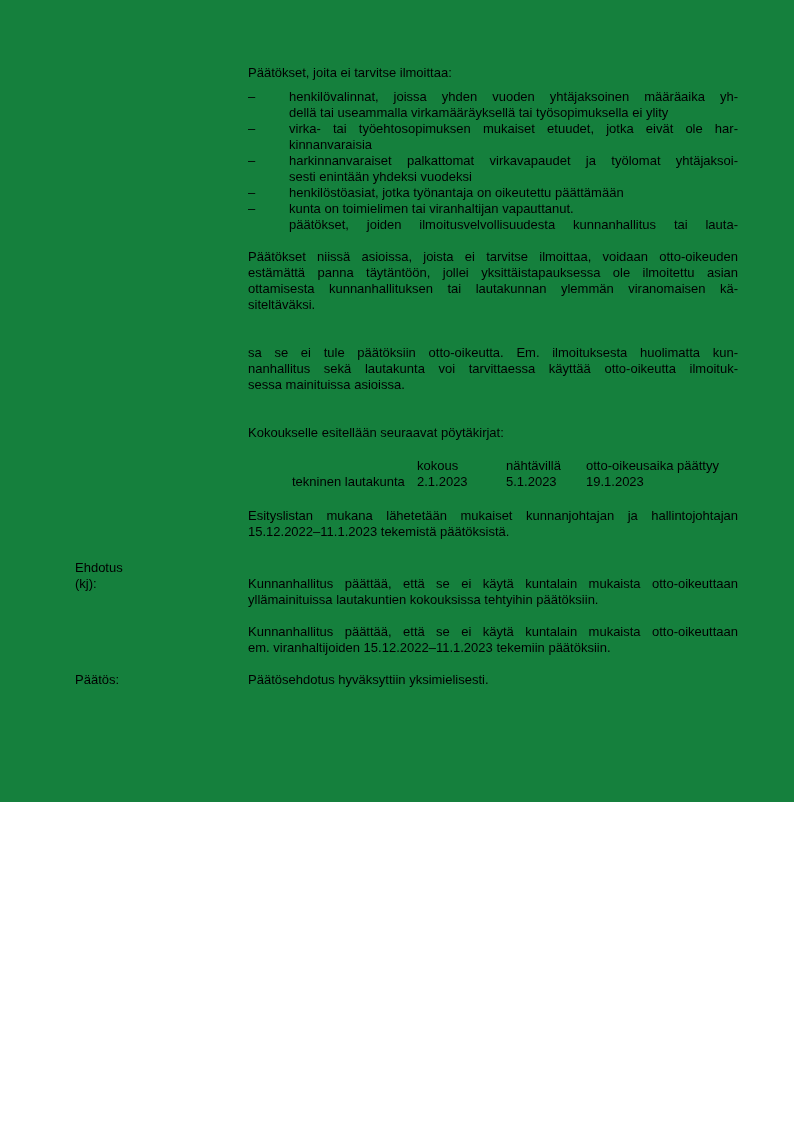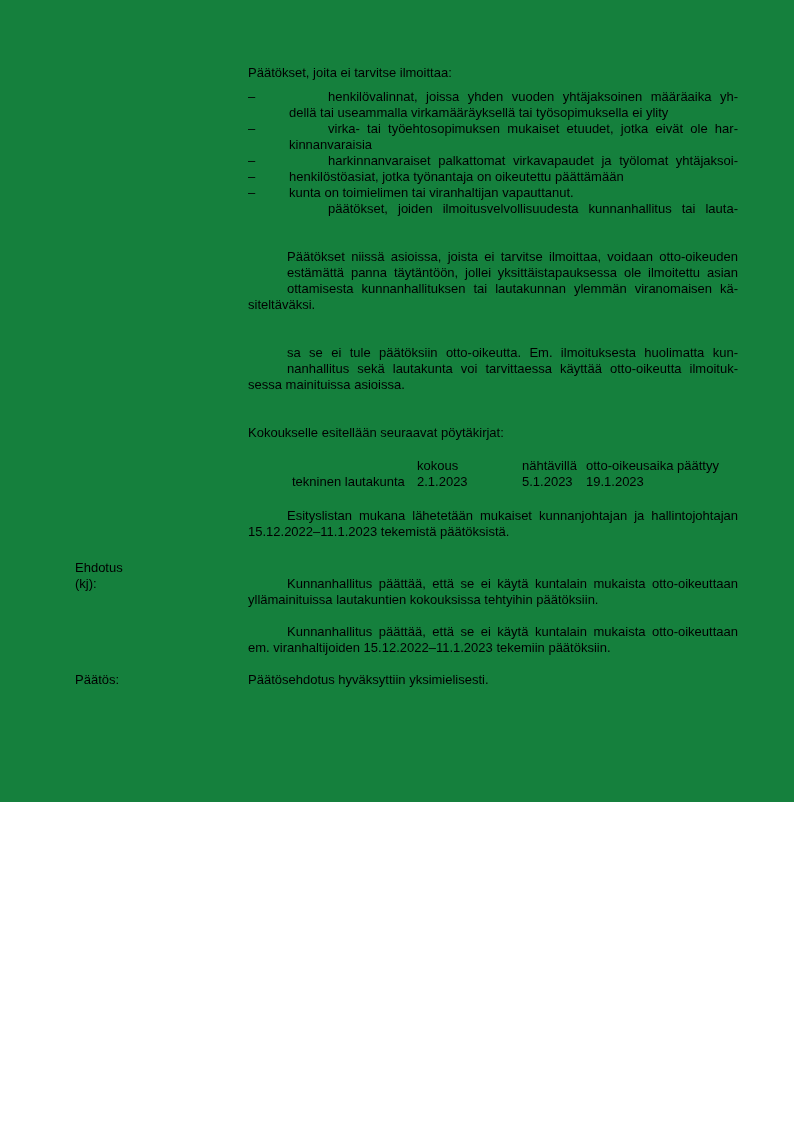--- a/index.html
+++ b/index.html
@@ -16,29 +16,29 @@
     font-size: 13px;
     line-height: 16px;
     color: #000000;
     overflow: hidden;
   }
   .abs { position: absolute; }
   .maincol { left: 248px; width: 490px; }
   .labelcol { left: 75px; width: 160px; }
   .line { min-height: 16px; white-space: normal; }
   
-  .j { text-align: justify; text-align-last: justify; margin-left: 39px; }
+  .j { text-align: justify; text-align-last: justify; }
   .bullet-item { display: flex; }
   .bullet-marker { flex: 0 0 41px; width: 41px; }
   .bullet-text { flex: 1 1 auto; min-width: 0; }
   .trow { position: relative; height: 16px; }
   .tcell { position: absolute; top: 0; white-space: nowrap; }
   .tc0 { left: 0; margin-left: 44px; }
   .tc1 { left: 169px; }
-  .tc2 { left: 266px; padding-left: 8px; }
+  .tc2 { left: 250px; padding-left: 8px; }
   .tc3 { left: 338px; }
 </style>
 </head>
 <body>
 
 <div class="page">
 
   <div class="abs maincol" style="top:65px">Päätökset, joita ei tarvitse ilmoittaa:</div>
 
   <div class="abs maincol" style="top:89px">
@@ -56,20 +56,21 @@
       <div class="bullet-text">
         <div class="line j">virka- tai työehtosopimuksen mukaiset etuudet, jotka eivät ole har-</div>
         <div class="line">kinnanvaraisia</div>
       </div>
     </div>
 
     <div class="bullet-item">
       <span class="bullet-marker">–</span>
       <div class="bullet-text">
         <div class="line j">harkinnanvaraiset palkattomat virkavapaudet ja työlomat yhtäjaksoi-</div>
+        <div class="line">sesti enintään yhdeksi vuodeksi</div>
       </div>
     </div>
 
     <div class="bullet-item">
       <span class="bullet-marker">–</span>
       <div class="bullet-text">
         <div class="line">henkilöstöasiat, jotka työnantaja on oikeutettu päättämään</div>
       </div>
     </div>
 

